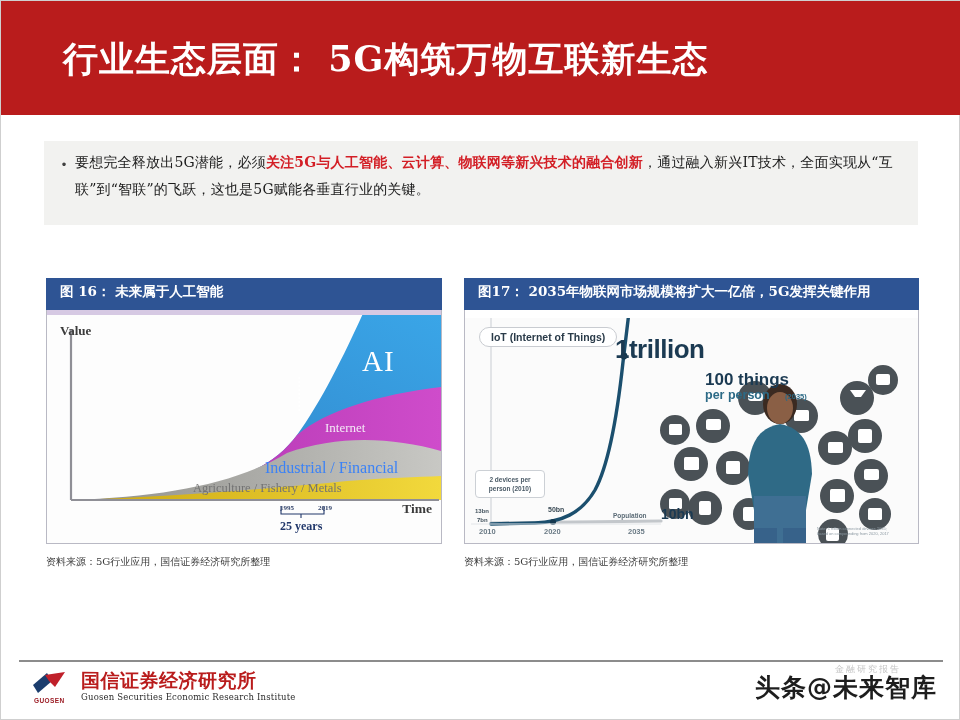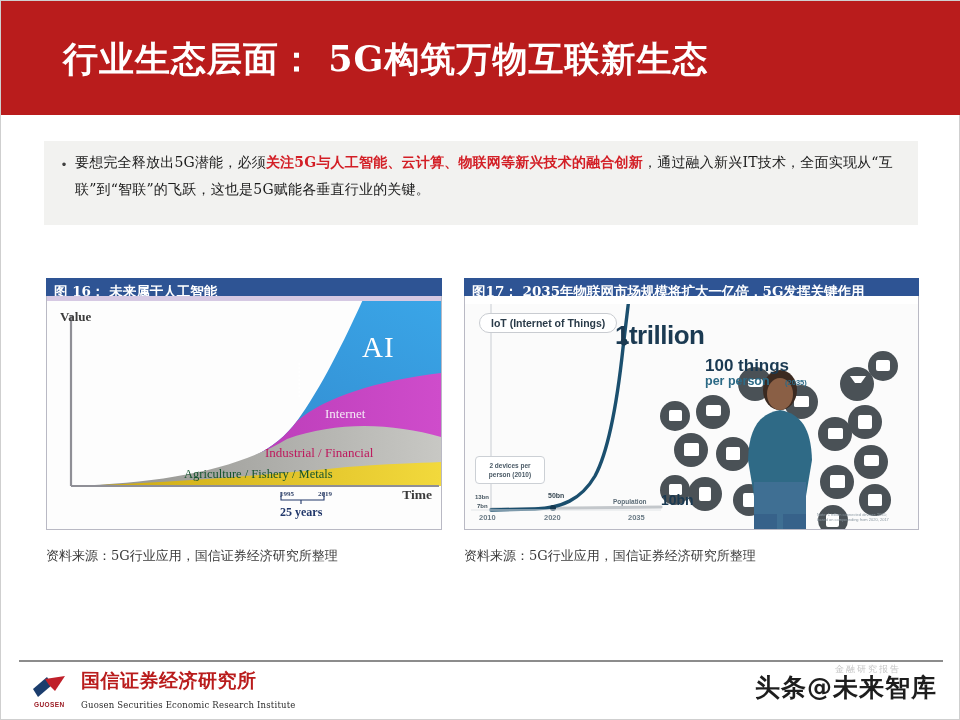--- a/index.html
+++ b/index.html
@@ -38,50 +38,50 @@
     flex:1 1 auto;
     font-family:"DejaVu Serif","Liberation Serif",serif;
     font-size:14px;line-height:27px;color:#1b1b1b;
     letter-spacing:0.2px;
   }
   .hl{color:#d31f26;font-weight:700;}
 
   
   .fig{position:absolute;}
   .fig-cap{
-    height:18px;background:#2e5494;color:#ffffff;
+    height:32px;background:#2e5494;color:#ffffff;
     font-family:"DejaVu Serif","Liberation Serif",serif;
     font-weight:700;font-size:13.5px;line-height:26px;
-    padding-left:8px;box-sizing:border-box;white-space:nowrap;overflow:hidden;
+    padding-left:14px;box-sizing:border-box;white-space:nowrap;overflow:hidden;
   }
   .fig-frame{
     border:1px solid #b9b9c4;border-top:none;background:#ffffff;
     position:relative;overflow:hidden;box-sizing:border-box;
   }
   .fig-src{
-    margin-top:17px;font-family:"DejaVu Serif","Liberation Serif",serif;
-    font-size:13px;color:#3a3a3a;white-space:nowrap;
+    margin-top:11px;font-family:"DejaVu Serif","Liberation Serif",serif;
+    font-size:10px;color:#3a3a3a;white-space:nowrap;
   }
 
   #fig-left{left:45px;top:277px;width:396px;}
   #fig-left .fig-frame{height:234px;}
   #fig-right{left:463px;top:277px;width:455px;}
   #fig-right .fig-frame{height:234px;}
 
   
   .lc-strip{position:absolute;left:0;top:0;width:100%;height:6px;background:#b49ccc;opacity:.55;}
   .lc-wrap{position:absolute;left:0;top:5px;width:394px;height:228px;background:#fdfdfd;}
   .lc-svg{position:absolute;left:0;top:0;}
   .lc-lbl{position:absolute;font-family:Liberation Serif, serif;}
   .lc-value{left:13px;top:8px;font-size:13px;font-weight:700;color:#3b3b3b;}
   .lc-time{right:9px;top:186px;font-size:13.5px;font-weight:700;color:#3b3b3b;}
   .lc-ai{left:315px;top:30px;font-size:29px;font-weight:400;color:#ffffff;letter-spacing:1px;}
   .lc-internet{left:278px;top:105px;font-size:13px;color:#f4eaf6;}
-  .lc-indfin{left:218px;top:144px;font-size:13px;color:#be185d;}
-  .lc-agri{left:137px;top:166px;font-size:12.5px;color:#14532d;}
+  .lc-indfin{left:218px;top:144px;font-size:16px;color:#3b82f6;}
+  .lc-agri{left:146px;top:166px;font-size:12.5px;color:#737373;}
   .lc-y1{left:233px;top:189px;font-size:7px;color:#2c3e66;font-weight:700;}
   .lc-y2{left:271px;top:189px;font-size:7px;color:#2c3e66;font-weight:700;}
   .lc-25{left:233px;top:204px;font-size:12px;font-weight:700;color:#22386b;}
 
   
   .rc-wrap{position:absolute;left:0;top:8px;width:453px;height:232px;background:#fbfbfb;}
   .rc-svg{position:absolute;left:0;top:0;}
   .rc-lbl{position:absolute;font-family:"Liberation Sans","DejaVu Sans",sans-serif;}
   .rc-pill{
     left:14px;top:9px;padding:3px 11px;border:1px solid #c9ccd1;border-radius:11px;
@@ -114,21 +114,21 @@
     position:absolute;left:3px;bottom:-1px;font-size:6.5px;font-weight:700;
     color:#9b1b23;letter-spacing:.4px;
   }
   .logo-text{margin-left:4px;}
   .logo-cn{
     font-family:"DejaVu Serif","Liberation Serif",serif;
     font-size:19px;font-weight:700;color:#b91c1c;letter-spacing:.5px;line-height:22px;
   }
   .logo-en{
     font-family:"DejaVu Serif","Liberation Serif",serif;
-    font-size:8.5px;color:#2b2b2b;letter-spacing:.2px;line-height:12px;margin-top:8px;
+    font-size:8.5px;color:#2b2b2b;letter-spacing:.2px;line-height:12px;
   }
   .watermark{
     position:absolute;right:22px;top:670px;
     font-family:"DejaVu Sans","Liberation Sans",sans-serif;
     font-size:25px;font-weight:700;color:#1d1d1d;letter-spacing:1px;
     white-space:nowrap;
   }
   .wm-ghost{
     position:absolute;right:58px;top:662px;
     font-family:"DejaVu Sans","Liberation Sans",sans-serif;

